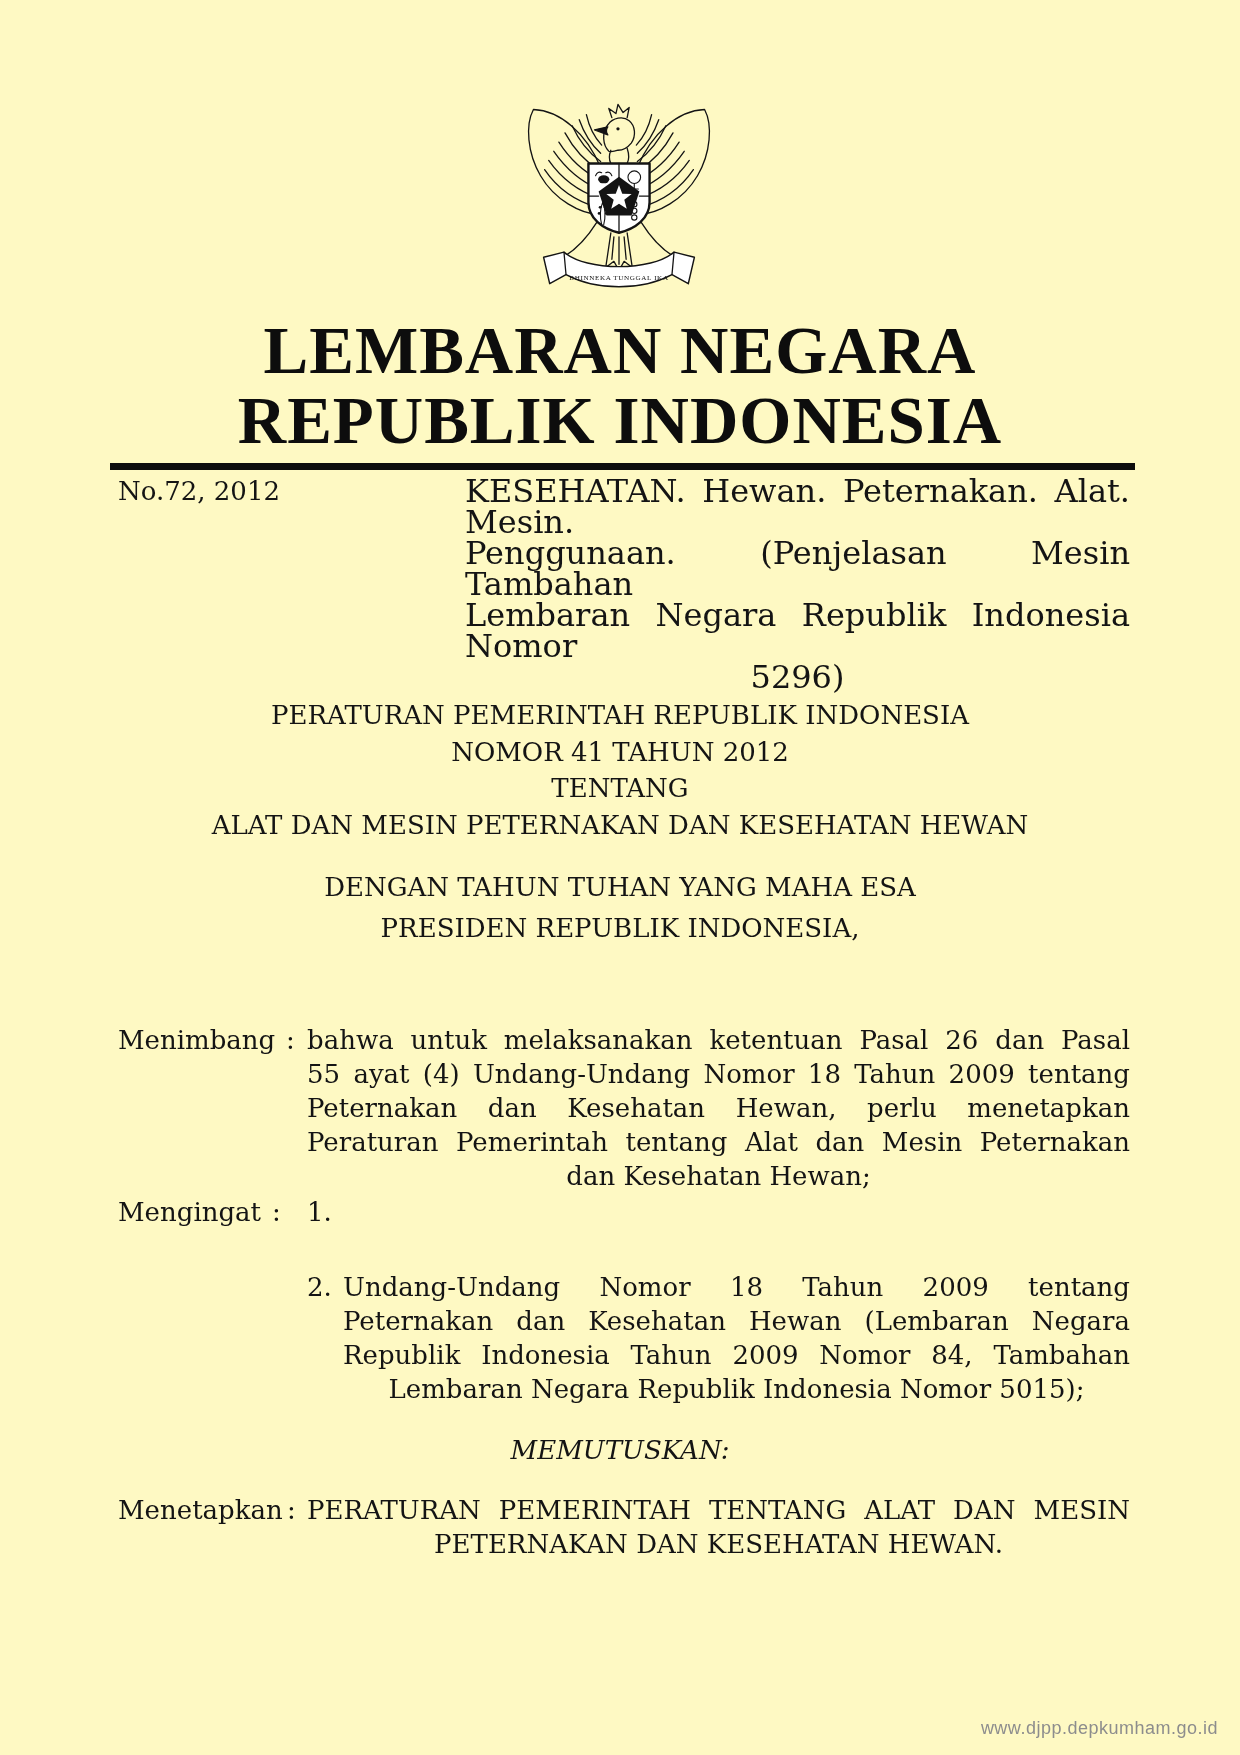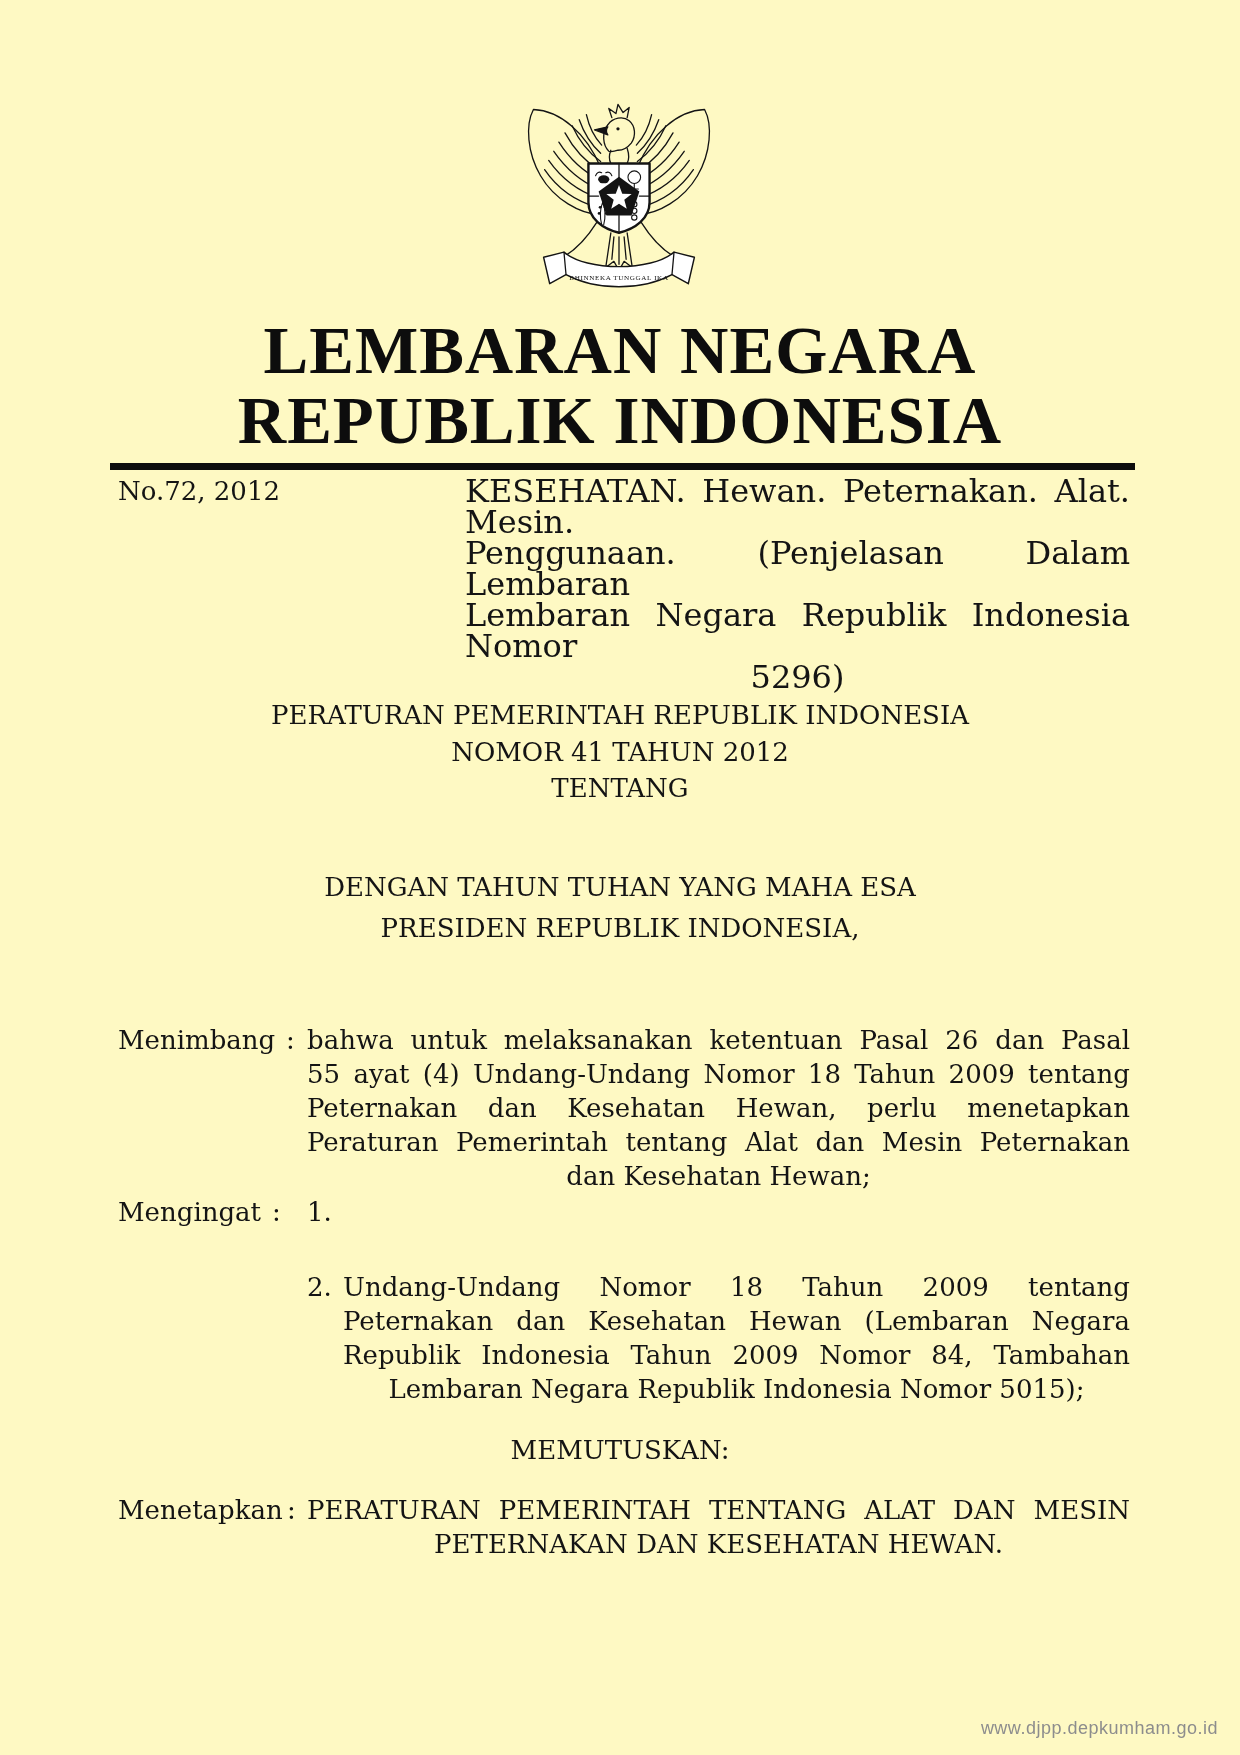--- a/index.html
+++ b/index.html
@@ -21,21 +21,21 @@
   
   .issue-number{left:118px;top:476px;font-size:26px;line-height:31px;}
   .subject{left:465px;top:476px;width:665px;font-size:32px;line-height:31px;}
   
   .jline{text-align:justify;text-align-last:justify;-moz-text-align-last:justify;}
   .lline{text-align:center;}
   
   .cline{left:107px;width:1026px;text-align:center;font-size:26px;line-height:34px;}
   .t1{top:698px;} .t2{top:735px;} .t3{top:771px;} .t4{top:808px;}
   .t5{top:870px;} .t6{top:911px;}
-  .t7{top:1433px;}
+  .t7{top:1433px;font-style:italic;}
   
   .body-label{left:118px;font-size:26px;line-height:34px;}
   .body-colon{font-size:26px;line-height:34px;}
   .para{font-size:26px;line-height:34px;}
   .lbl-menimbang{top:1023px;text-align:right;}
   .colon-menimbang{left:286px;top:1023px;}
   .para-menimbang{left:307px;top:1023px;width:823px;}
   .lbl-mengingat{top:1195px;}
   .colon-mengingat{left:272px;top:1195px;}
   .num-1{left:307px;top:1195px;font-size:26px;line-height:34px;}
@@ -107,28 +107,29 @@
     </svg>
   </div>
 
   <div class="abs masthead-line masthead-1">LEMBARAN NEGARA</div>
   <div class="abs masthead-line masthead-2">REPUBLIK INDONESIA</div>
   <div class="abs masthead-rule"></div>
 
   <div class="abs issue-number">No.72, 2012</div>
   <div class="abs subject">
     <div class="jline">KESEHATAN. Hewan. Peternakan. Alat. Mesin.</div>
-    <div class="jline">Penggunaan. (Penjelasan Dalam Lembaran</div>
+    <div class="jline">Penggunaan. (Penjelasan Mesin Tambahan</div>
     <div class="jline">Lembaran Negara Republik Indonesia Nomor</div>
     <div class="lline">5296)</div>
   </div>
 
   <div class="abs cline t1">PERATURAN PEMERINTAH REPUBLIK INDONESIA</div>
   <div class="abs cline t2">NOMOR 41 TAHUN 2012</div>
   <div class="abs cline t3">TENTANG</div>
+  <div class="abs cline t4">ALAT DAN MESIN PETERNAKAN DAN KESEHATAN HEWAN</div>
   <div class="abs cline t5">DENGAN TAHUN TUHAN YANG MAHA ESA</div>
   <div class="abs cline t6">PRESIDEN REPUBLIK INDONESIA,</div>
 
   <div class="abs body-label lbl-menimbang">Menimbang</div>
   <div class="abs body-colon colon-menimbang">:</div>
   <div class="abs para para-menimbang">
     <div class="jline">bahwa untuk melaksanakan ketentuan Pasal 26 dan Pasal</div>
     <div class="jline">55 ayat (4) Undang-Undang Nomor 18 Tahun 2009 tentang</div>
     <div class="jline">Peternakan dan Kesehatan Hewan, perlu menetapkan</div>
     <div class="jline">Peraturan Pemerintah tentang Alat dan Mesin Peternakan</div>

